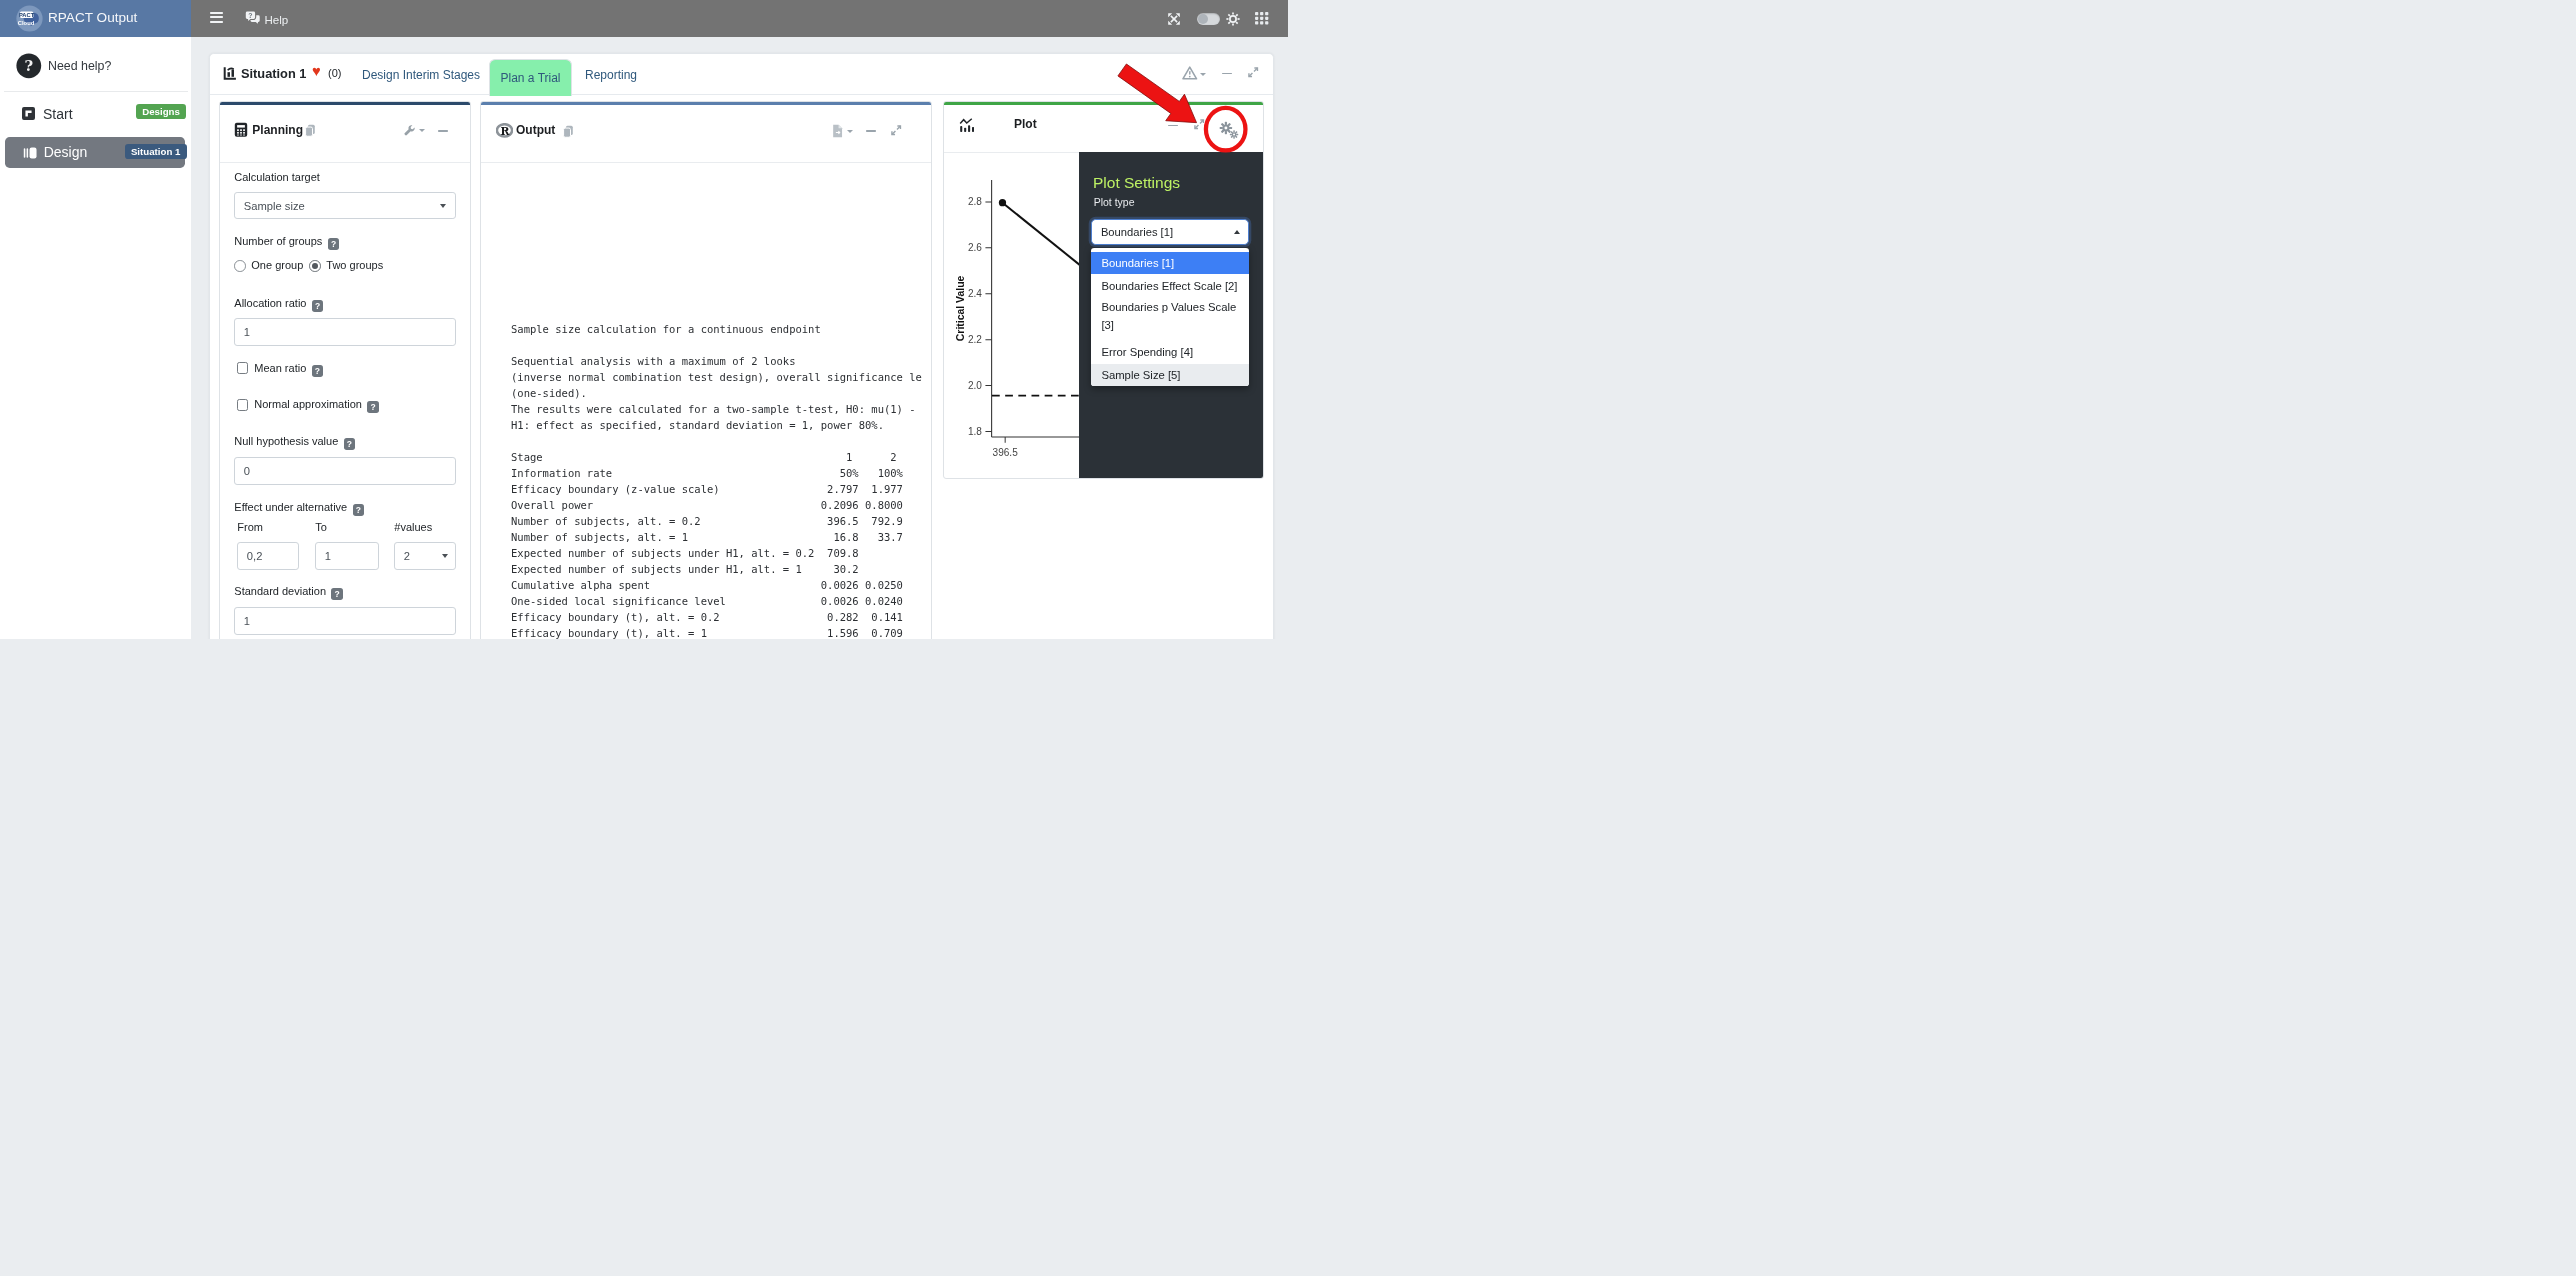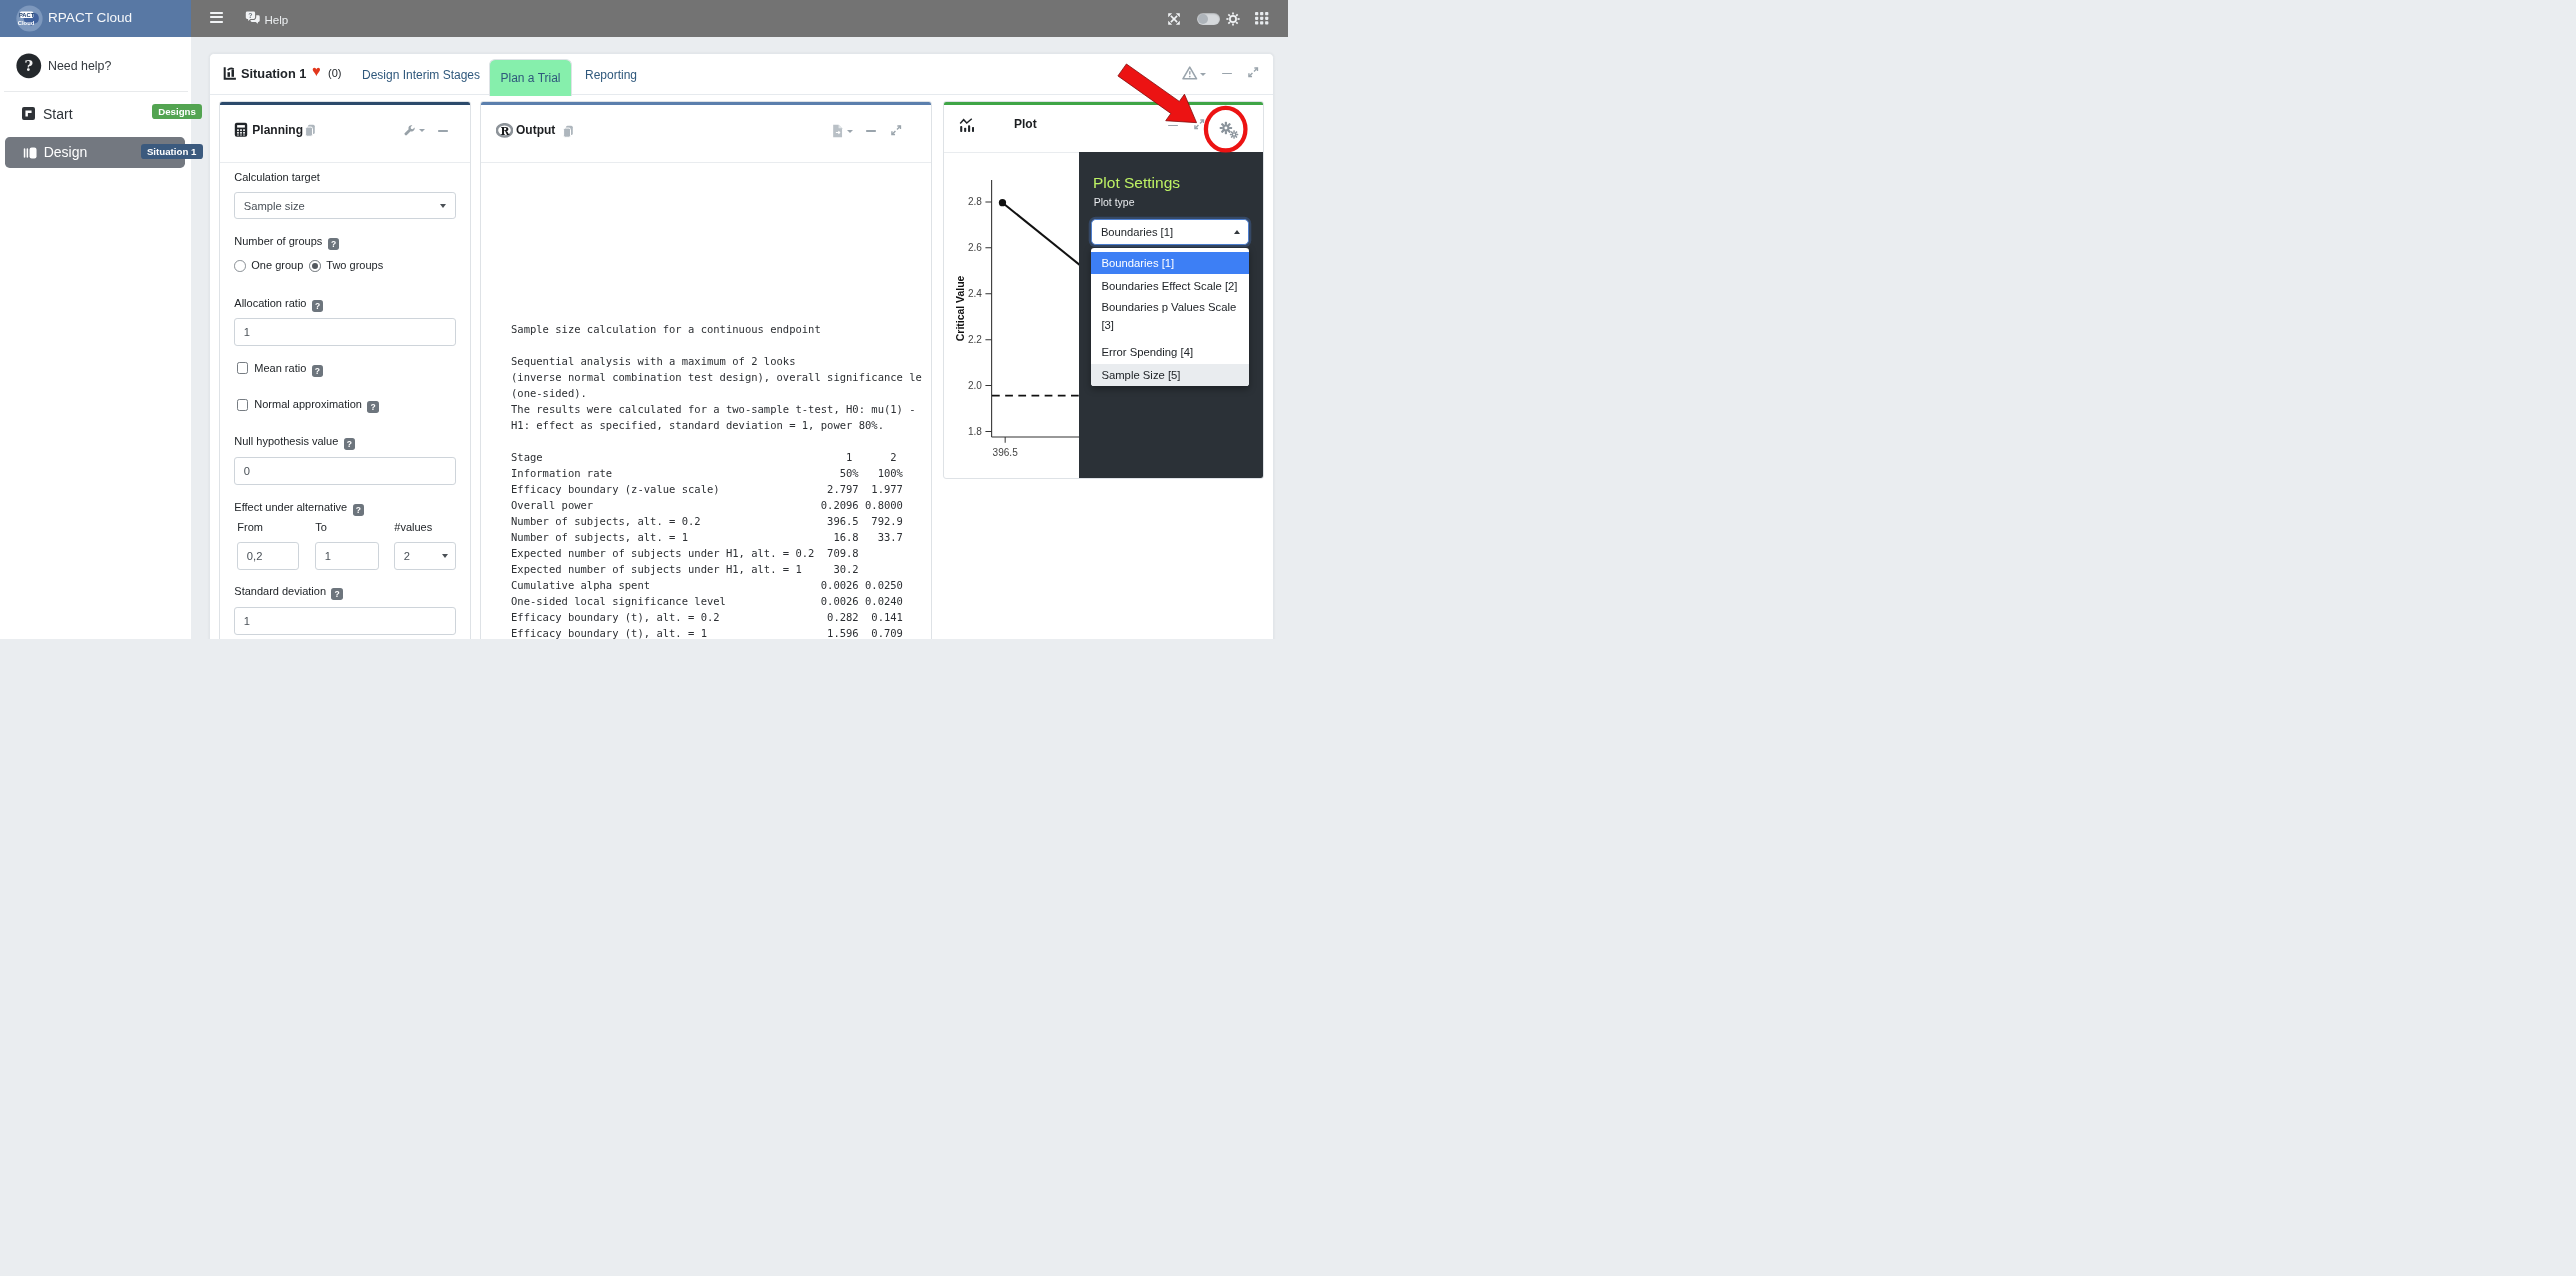--- a/index.html
+++ b/index.html
@@ -6,21 +6,21 @@
   #stage{position:relative;width:1288px;height:639px;overflow:hidden;background:#eaedf0;}
   .abs{position:absolute;}
   .txt{white-space:nowrap;}
   
   #topbar{left:191px;top:0;width:1097px;height:37px;background:#737373;}
   .hbar{position:absolute;width:13px;height:1.9px;background:#f1f3f5;border-radius:0.8px;}
   
   #sb-head{left:0;top:0;width:191px;height:37px;background:#5878a4;}
   #sidebar{left:0;top:37px;width:191px;height:602px;background:#ffffff;}
   .sb-label{font-size:14px;color:#2e3338;}
-  .badge{font-size:9.7px;font-weight:bold;color:#fff;border-radius:3.1px;padding:1.6px 6.2px 2.3px;margin-left:16px;}
+  .badge{font-size:9.7px;font-weight:bold;color:#fff;border-radius:3.1px;padding:1.6px 6.2px 2.3px;}
   
   #card{left:209px;top:53px;width:1063px;height:589px;background:#fff;border:0.8px solid #e2e6ea;border-radius:4.7px 4.7px 0 0;box-shadow:0 0.8px 2.3px rgba(0,0,0,.07);}
   .tablink{font-size:12px;color:#2f587c;}
   
   .panel{position:absolute;background:#fff;border:0.8px solid #dee2e6;border-radius:3.1px;overflow:hidden;}
   .ptop{position:absolute;left:0;top:0;right:0;height:3.1px;}
   .ptitle{font-size:12px;font-weight:600;color:#1c1e21;}
   .pdivider{position:absolute;left:0;right:0;height:0.8px;background:#e9ecef;}
   .lbl{font-size:11px;color:#212529;}
   .qb{display:inline-block;width:11.6px;height:12.4px;background:#6d757d;border-radius:2.7px;color:#fff;font-size:8.5px;font-weight:bold;text-align:center;line-height:12.4px;margin-left:5.4px;vertical-align:-1.6px;}
@@ -116,21 +116,21 @@
   <div class="abs" id="sb-head">
     <span class="abs" style="left:15.5px;top:4.7px;">
       <svg width="27" height="27" viewBox="0 0 35 35">
           <circle cx="17.5" cy="17.5" r="17" fill="#7d98bd"></circle>
           <path d="M23 10a7.2 7.2 0 0 1 .5 14.3l-4.5 3.2v-3.1h-2a7.2 7.2 0 0 1 0-14.4z" fill="#41629c"></path>
           <rect x="5" y="8.5" width="17.5" height="8.2" rx="2" fill="#fff"></rect>
           <text x="13.7" y="15" text-anchor="middle" font-size="7.5" font-weight="bold" fill="#1d3f6e">PACT</text>
           <text x="13" y="25.5" text-anchor="middle" font-size="7.5" font-weight="bold" fill="#fff">Cloud</text>
         </svg>
     </span>
-    <span class="abs txt" style="left:48px;top:10px;font-size:13.6px;color:#f5f7fa;">RPACT Cloud</span>
+    <span class="abs txt" style="left:48px;top:10px;font-size:13.6px;color:#f5f7fa;">RPACT Output</span>
   </div>
 
   <div class="abs" id="sidebar">
     <div class="abs" style="left:0;top:16.3px;width:191px;height:39px;cursor:pointer;">
       <span class="abs" style="left:16.3px;top:0;">
         <svg width="25.6" height="25.6" viewBox="0 0 33 33">
             <circle cx="16.5" cy="16.5" r="16" fill="#24282c"></circle>
             <text x="16.5" y="23" text-anchor="middle" font-size="19" font-weight="bold" fill="#f2f2f2" font-family="DejaVu Serif,serif">?</text>
           </svg>
       </span>

